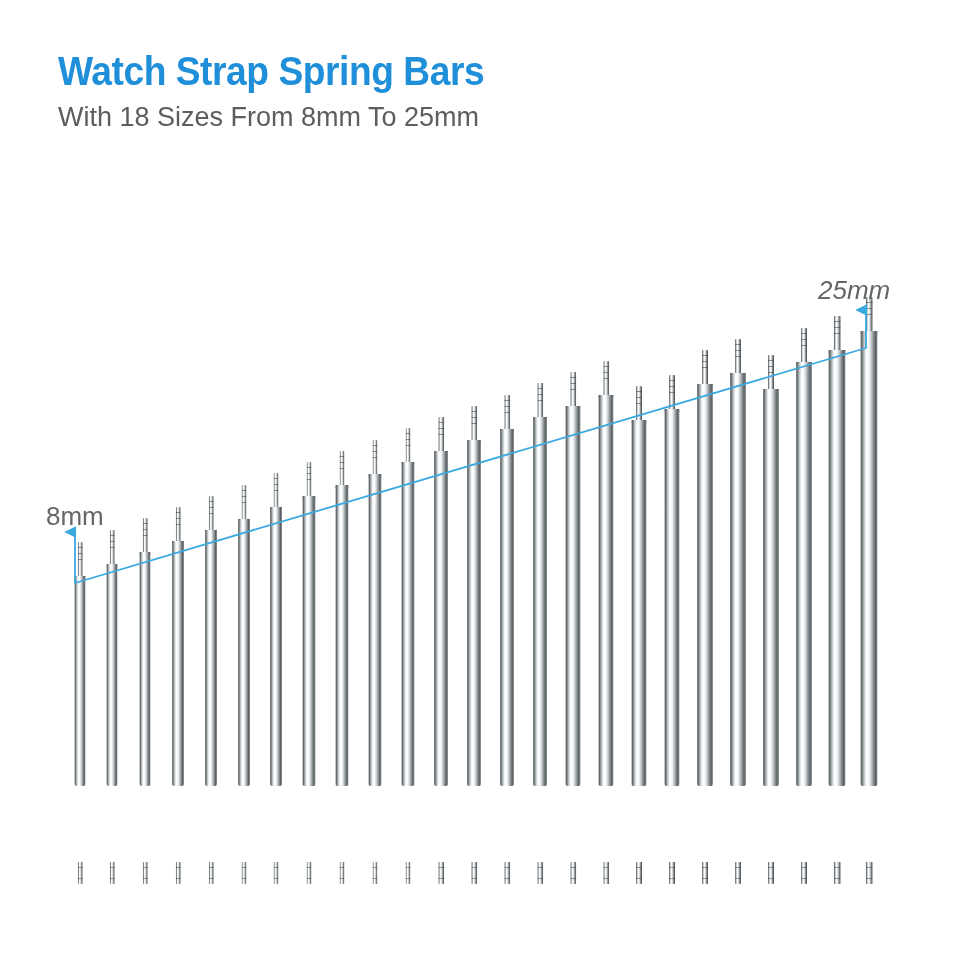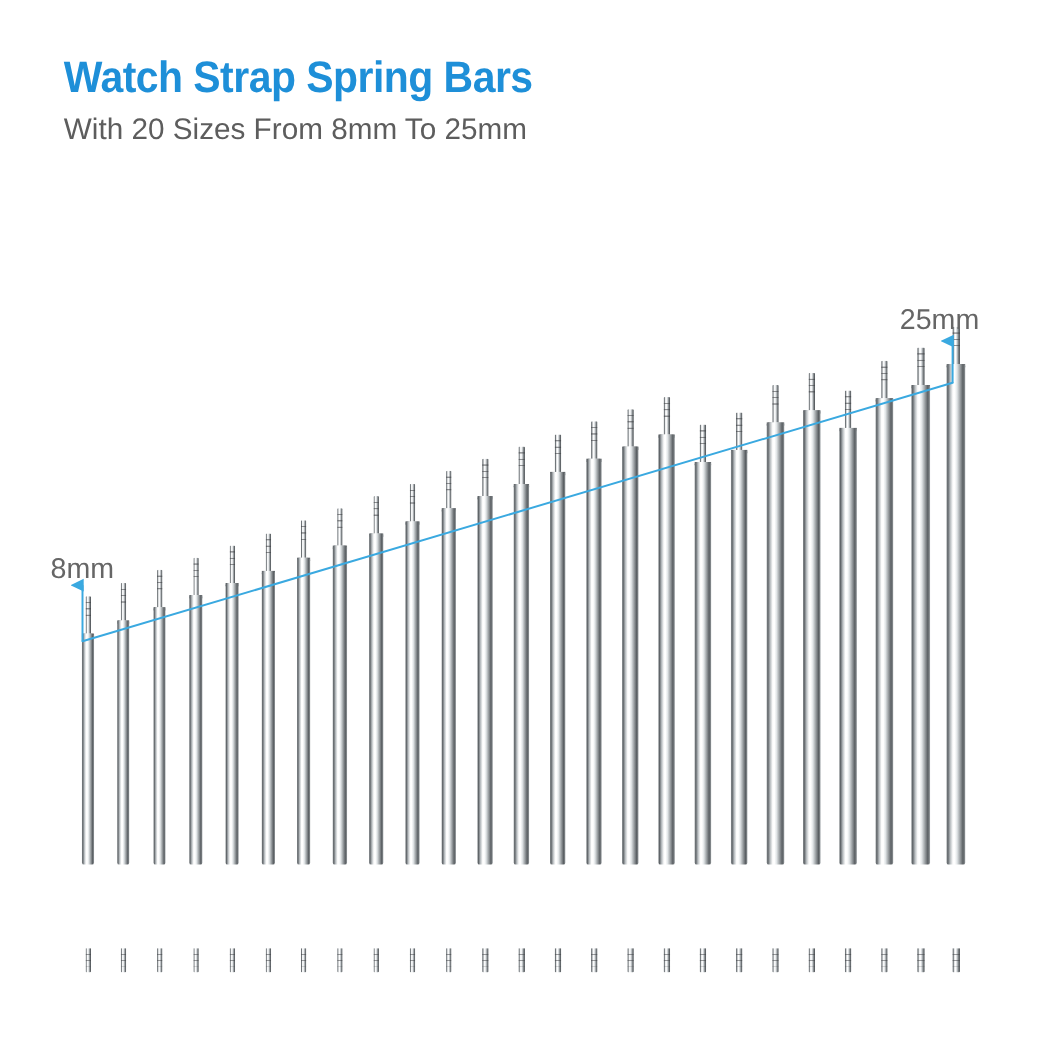--- a/index.html
+++ b/index.html
@@ -58,21 +58,21 @@
     pointer-events: none;
   }
 
   .size-label {
     position: absolute;
     font-size: 26px;
     color: #666666;
     white-space: nowrap;
   }
   #label-min { left: 46px; top: 501px; text-align: right; }
-  #label-max { left: 818px; top: 275px; }
+  #label-max { left: 818px; top: 275px; font-style: italic; }
 
   
   #bars {
     position: absolute;
     left: 0;
     top: 0;
     width: 960px;
     height: 960px;
   }
   .bar {
@@ -146,21 +146,21 @@
         #ffffff 45%, #dfe3e5 62%, #8b9093 80%, #4f5458 95%, #858a8d 100%);
   }
 </style>
 </head>
 <body>
 
 <div id="page">
 
   <div id="header">
     <div id="title" style="color: rgb(30, 143, 216);">Watch Strap Spring Bars</div>
-    <div id="subtitle" style="color: rgb(93, 93, 93);">With 20 Sizes From 8mm To 25mm</div>
+    <div id="subtitle" style="color: rgb(93, 93, 93);">With 18 Sizes From 8mm To 25mm</div>
   </div>
 
   <div id="stage">
 
     <div id="bars">
         <div class="bar" style="left: 74.5px; width: 11px; height: 342px; bottom: 76px;">
           <div class="pin" style="width: 4.5px; height: 36px; top: 0px;"></div>
           <div class="collar" style="width: 11px; height: 3px; top: 34px;"></div>
           <div class="body" style="width: 11px; height: 210px; top: 34px;"></div>
           <div class="pin-bottom" style="width: 4.5px; height: 22px;"></div>

